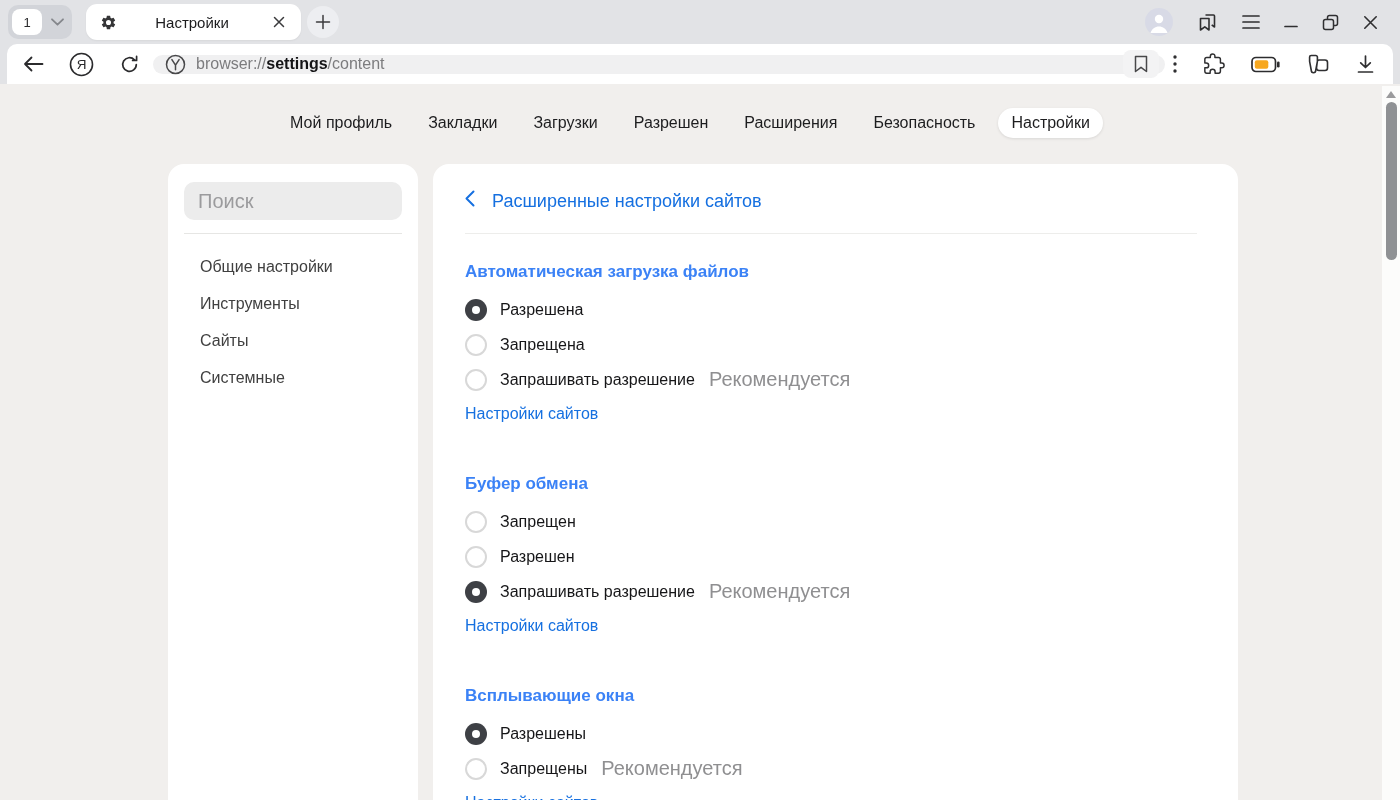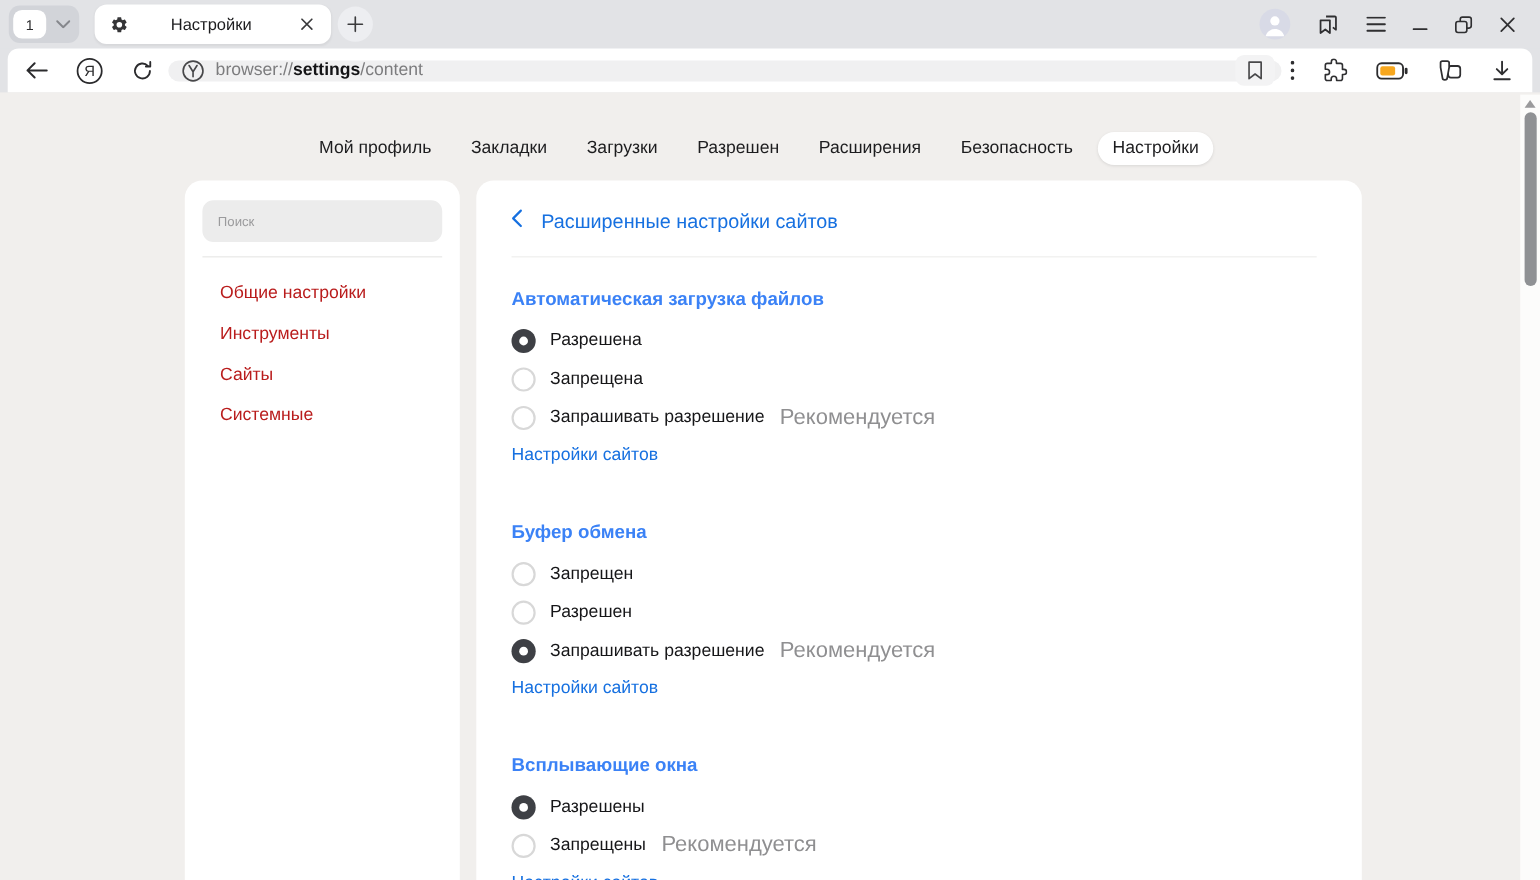--- a/index.html
+++ b/index.html
@@ -25,30 +25,30 @@
   .addressbar { height:19px; flex:1; margin:0 8px 0 6px; background:#f0f0f1; border-radius:10px; display:flex; align-items:center; padding:0 6px 0 12px; }
   .url { font-size:16px; color:#7c7c7e; margin-left:10px; white-space:nowrap; }
   .url b { color:#141416; font-weight:700; }
   .addr-spacer { flex:1; }
   .addr-chip { width:36px; height:28px; border-radius:8px; background:#f3f3f4; display:flex; align-items:center; justify-content:center; cursor:pointer; }
   .toolbar-icons { display:flex; align-items:center; gap:26px; padding-right:18px; }
 
   
   .page { position:absolute; top:84px; left:0; width:1400px; height:716px; background:#f1efed; overflow:hidden; }
 
-  .navtabs { position:absolute; top:36px; left:0; width:1380px; display:flex; justify-content:center; align-items:center; gap:10px; }
+  .navtabs { position:absolute; top:24px; left:0; width:1380px; display:flex; justify-content:center; align-items:center; gap:10px; }
   .navtab { font-size:16px; color:#1d1d1f; padding:6px 13px; border-radius:16px; cursor:pointer; white-space:nowrap; }
   .navtab.active { background:#fff; box-shadow:0 1px 3px rgba(0,0,0,.10); }
 
   .sidebar { position:absolute; left:168px; top:80px; width:250px; height:760px; background:#fff; border-radius:16px; }
-  .search-input { display:block; width:218px; margin:18px auto 0; height:38px; background:#ececec; border:none; border-radius:10px; padding:0 14px; font-size:12px; font-family:inherit; color:#a21caf; outline:none; }
+  .search-input { display:block; width:218px; margin:18px auto 0; height:38px; background:#ececec; border:none; border-radius:10px; padding:0 14px; font-size:20px; font-family:inherit; color:#a21caf; outline:none; }
   .search-input::placeholder { color:#9b9b9d; }
   .side-divider { height:1px; background:#e6e6e4; margin:13px 16px 0; }
   .side-list { list-style:none; margin-top:14px; }
-  .side-item { height:37px; display:flex; align-items:center; padding-left:32px; font-size:16px; color:#b91c1c; cursor:pointer;text-align:center; }
+  .side-item { height:37px; display:flex; align-items:center; padding-left:32px; font-size:16px; color:#404040; cursor:pointer;text-align:center; }
 
   .main-panel { position:absolute; left:433px; top:80px; width:805px; height:760px; background:#fff; border-radius:16px; padding:0 41px 0 32px; }
   .panel-header { display:flex; align-items:flex-start; gap:17px; padding-top:26px; cursor:pointer; }
   .panel-header-title { font-size:18px; font-weight:500; color:var(--accent_blue,#1670e0); line-height:22px; }
   .panel-divider { height:1px; background:#ededeb; margin-top:21px; }
 
   .section { margin-top:26px; }
   .section + .section { margin-top:47px; }
   .section-title { font-size:17px; font-weight:700; color:#3b82f6; line-height:24px; margin-bottom:8px; }
   .option { height:35px; display:flex; align-items:center; gap:13px; cursor:pointer; }

